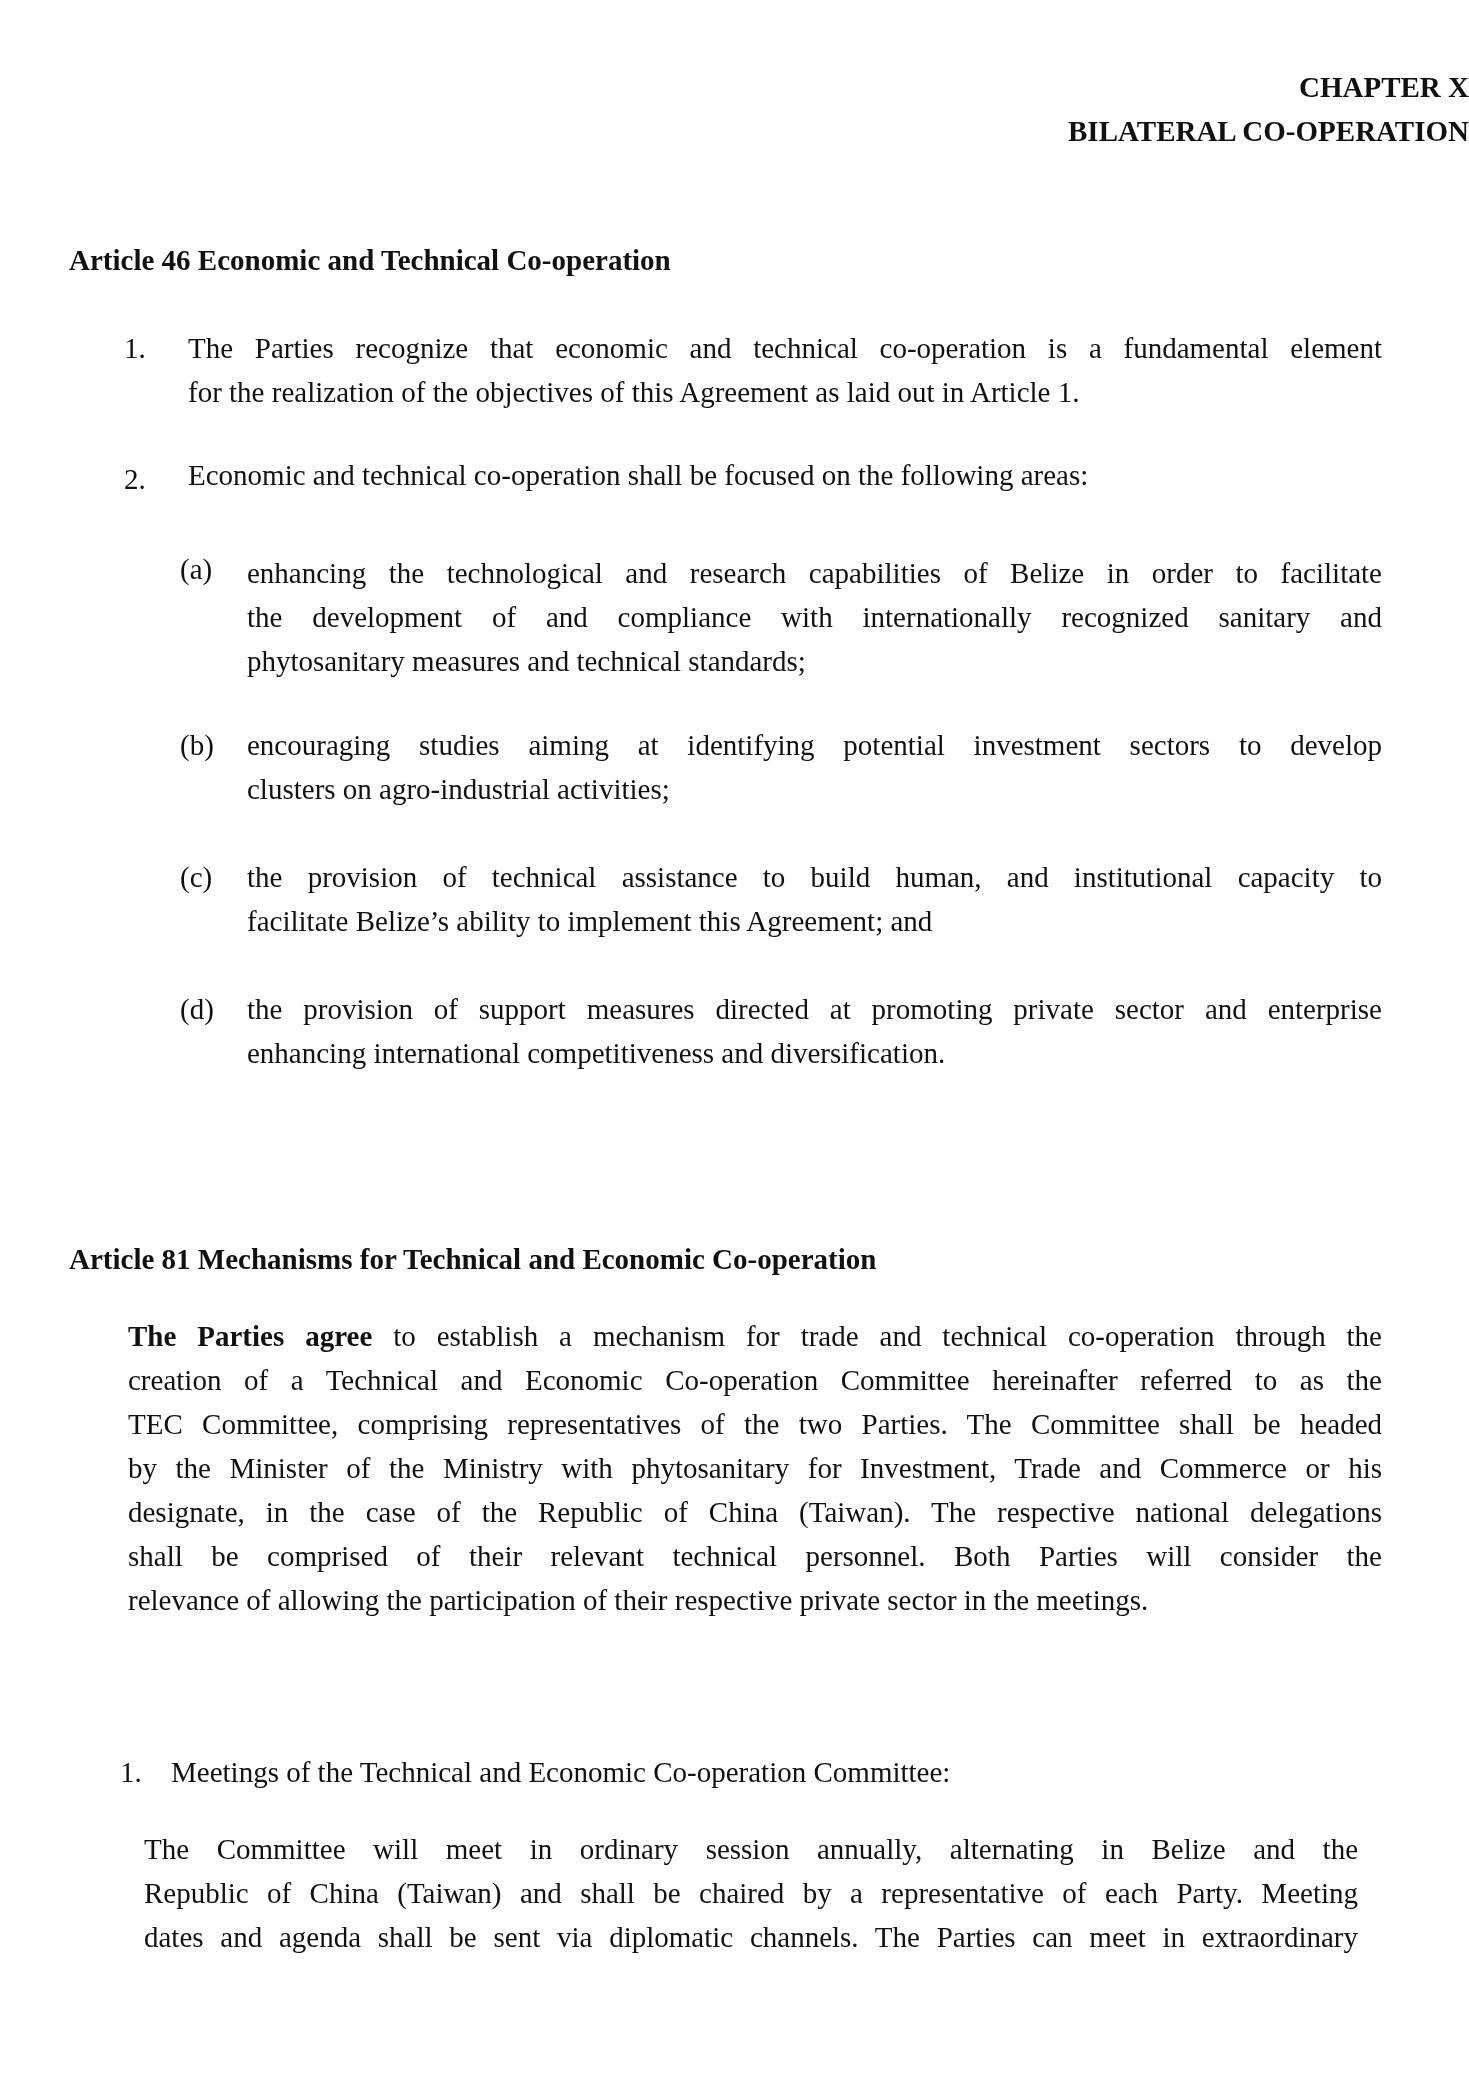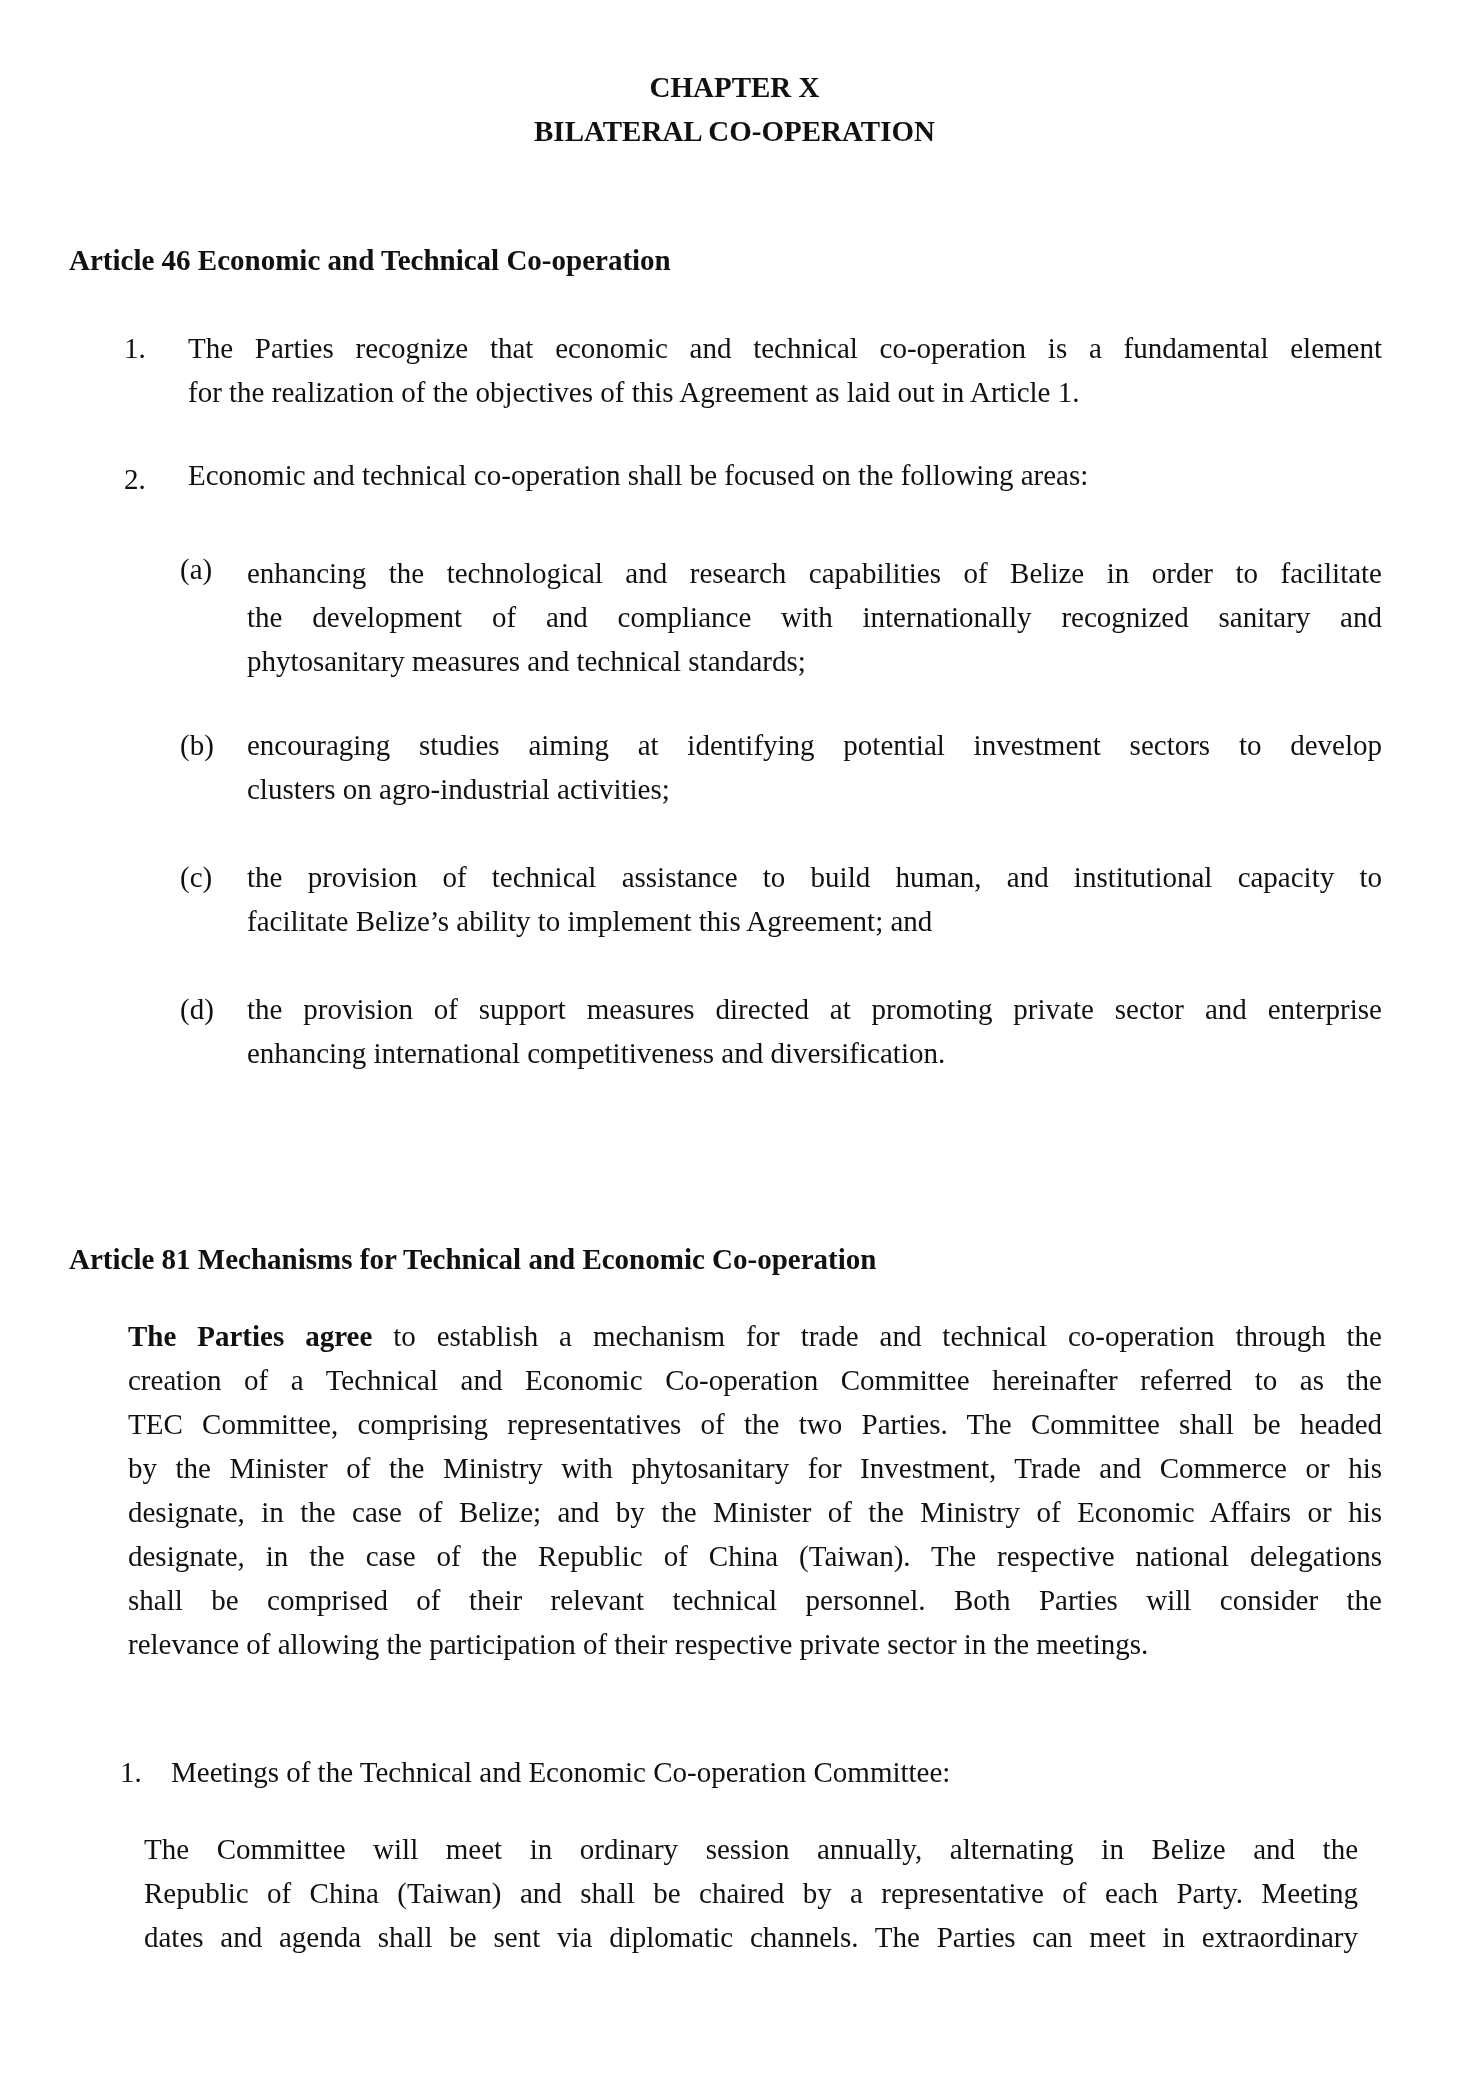--- a/index.html
+++ b/index.html
@@ -4,21 +4,21 @@
 <style>
   html, body { margin: 0; padding: 0; background: #ffffff; }
   body {
     width: 1469px; height: 2095px; position: relative; overflow: hidden;
     font-family: "Liberation Serif", "DejaVu Serif", serif;
     color: #111111;
     font-size: 29px;
     line-height: 44px;
   }
   .abs { position: absolute; }
-  .center { left: 0; width: 1469px; text-align: center; font-weight: bold; }
+  .center { left: 0; width: 1469px; text-align: right; font-weight: bold; }
   .heading { left: 69px; font-weight: bold; white-space: nowrap; text-align: right; }
   .num { white-space: nowrap; }
   .line { display: block; white-space: nowrap; }
   .jl { display: block; text-align: justify; text-align-last: justify; white-space: normal; height: 44px; overflow: hidden; }
   b { font-weight: bold; }
 </style>
 </head>
 <body>
 
 <div class="abs center" style="top:65px;">CHAPTER X</div>
@@ -74,21 +74,20 @@
   </div>
 </div>
 
 <div class="abs heading" style="top:1237px;">Article 81 Mechanisms for Technical and Economic Co-operation</div>
 
 <div class="abs" style="top:1314px; left:128px; width:1254px;">
   <span class="jl"><b>The Parties agree</b><span> to establish a mechanism for trade and technical co-operation through the</span></span>
   <span class="jl">creation of a Technical and Economic Co-operation Committee hereinafter referred to as the</span>
   <span class="jl">TEC Committee, comprising representatives of the two Parties. The Committee shall be headed</span>
   <span class="jl">by the Minister of the Ministry with phytosanitary for Investment, Trade and Commerce or his</span>
-  <span class="jl">designate, in the case of Belize; and by the Minister of the Ministry of Economic Affairs or his</span>
   <span class="jl">designate, in the case of the Republic of China (Taiwan). The respective national delegations</span>
   <span class="jl">shall be comprised of their relevant technical personnel. Both Parties will consider the</span>
   <span class="line">relevance of allowing the participation of their respective private sector in the meetings.</span>
 </div>
 
 <div>
   <div class="abs num" style="top:1750px; left:120px;">1.</div>
   <div class="abs num" style="top:1750px; left:171px;">Meetings of the Technical and Economic Co-operation Committee:</div>
 </div>
 

